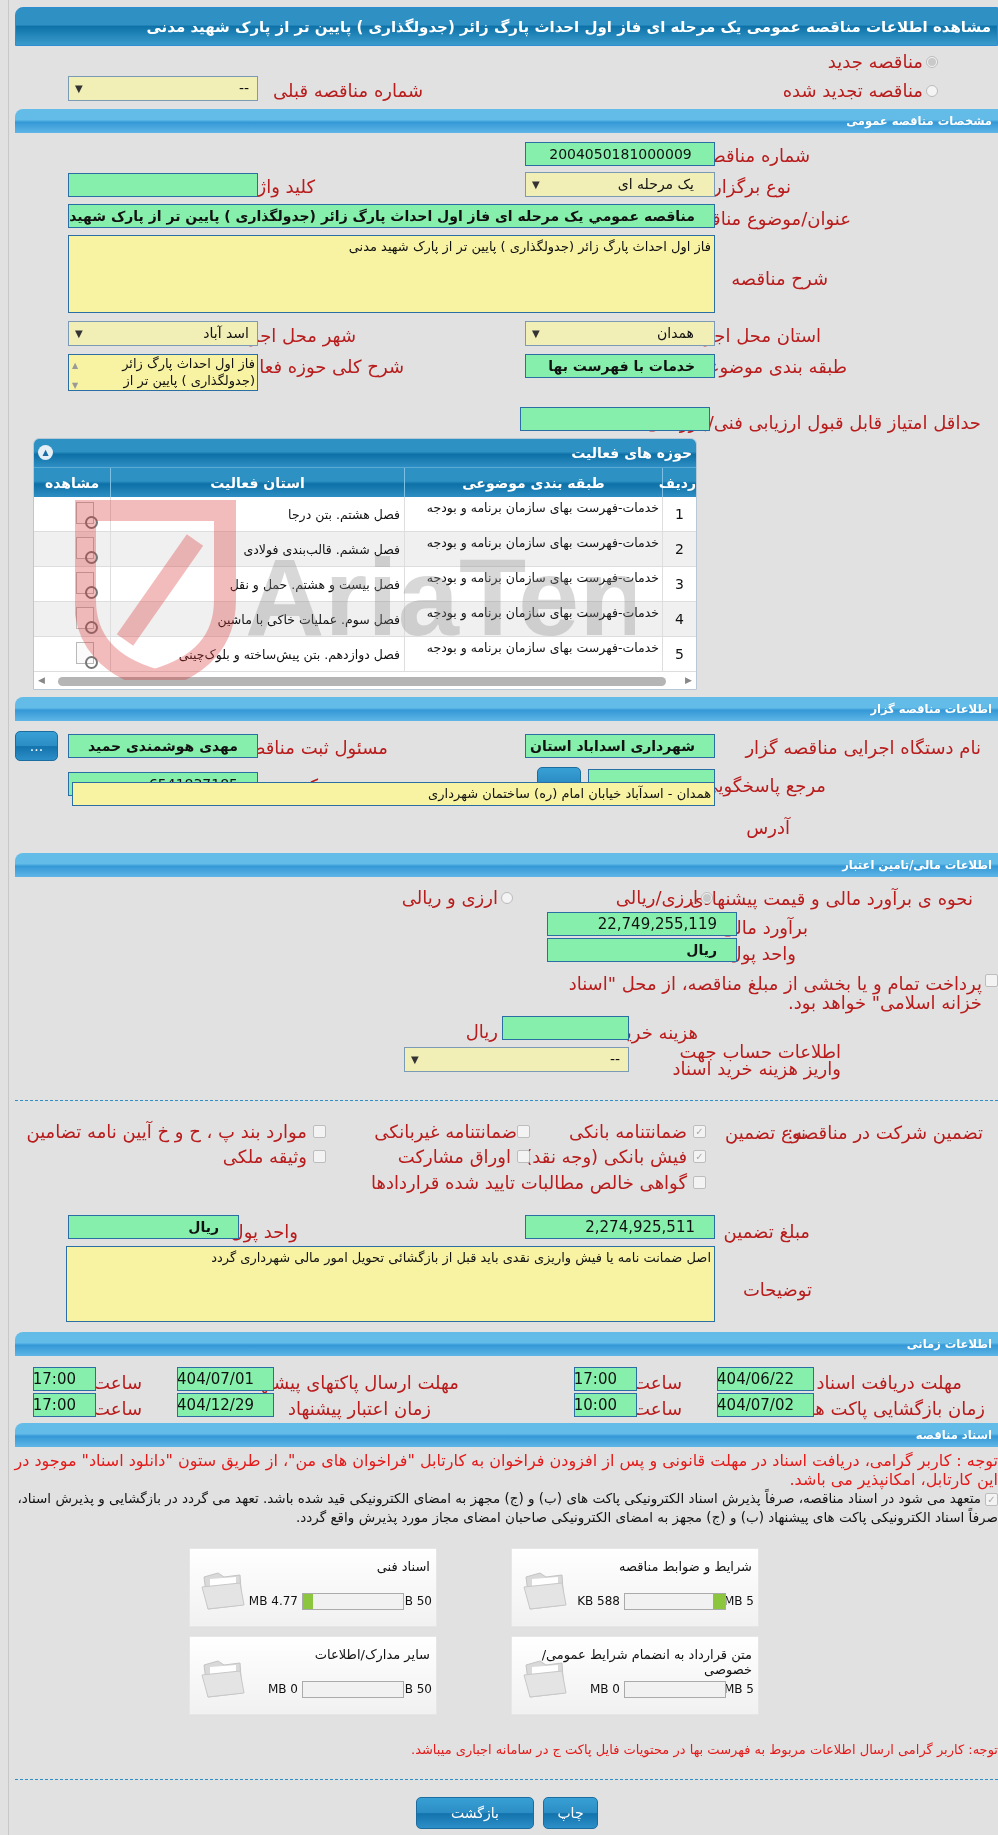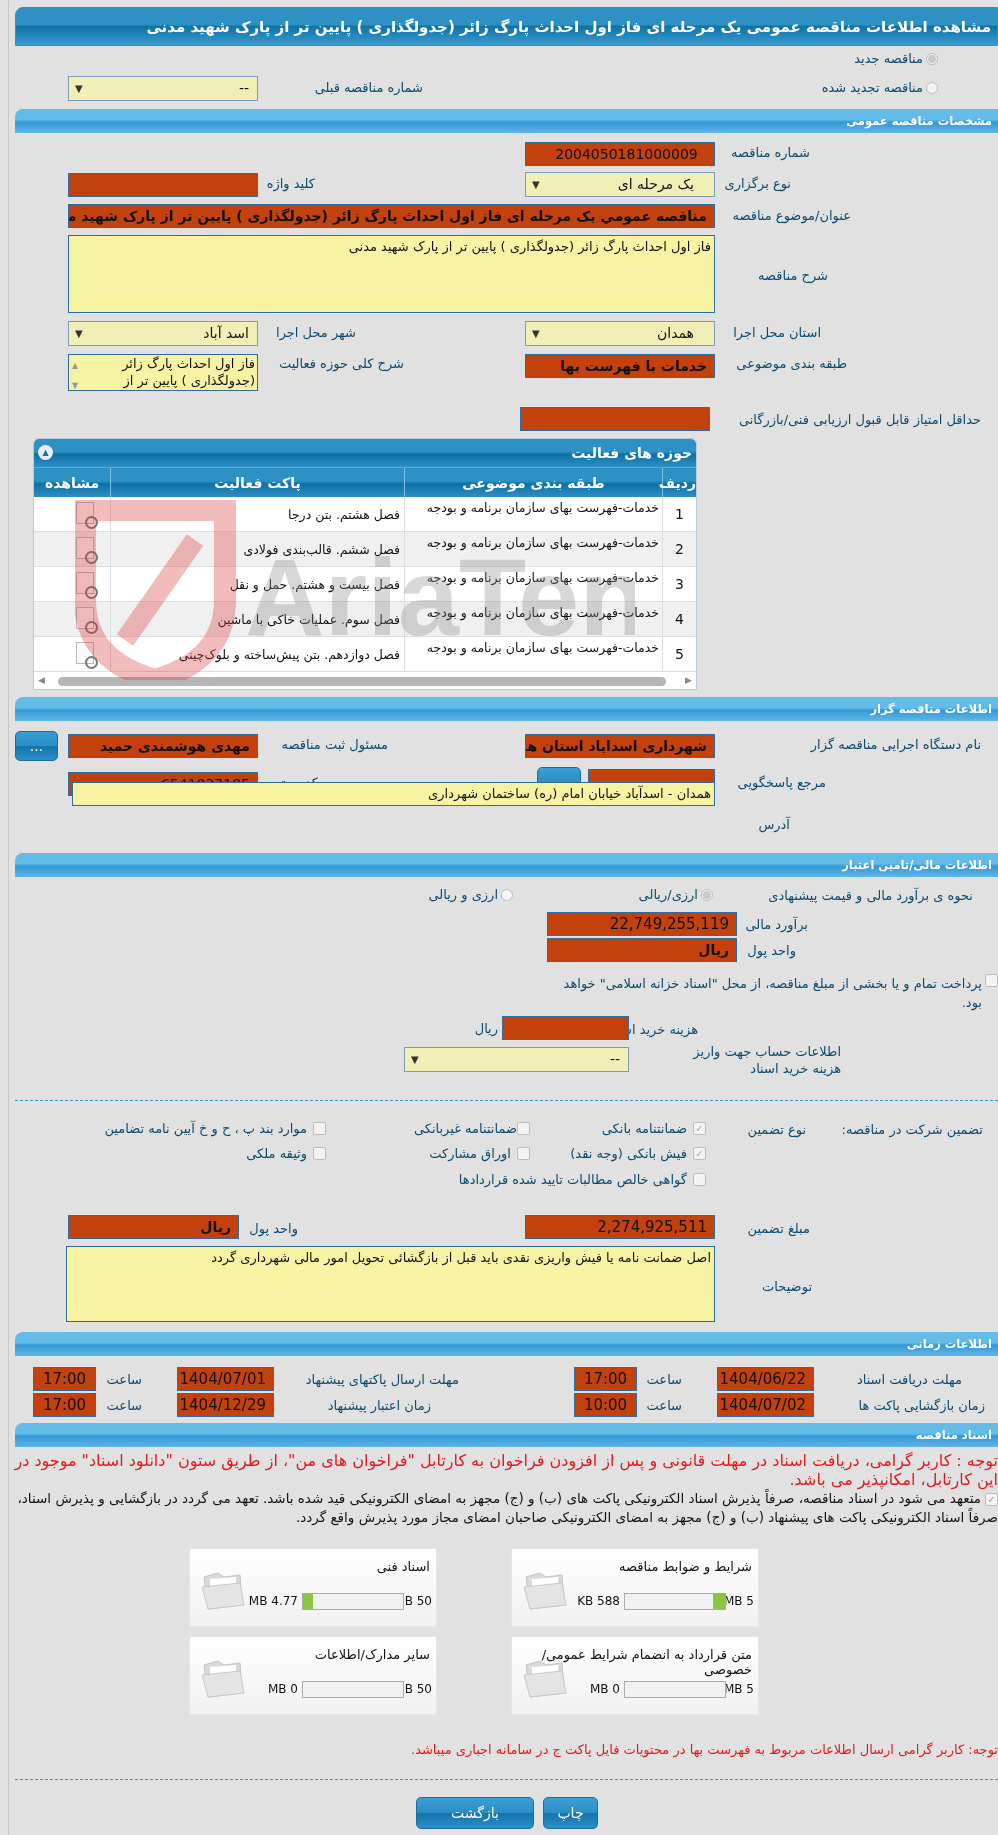--- a/index.html
+++ b/index.html
@@ -2,22 +2,22 @@
 <html><head>
 <meta charset="utf-8">
 <style>
 *{box-sizing:border-box;margin:0;padding:0}
 html,body{width:998px;height:1835px;overflow:hidden}
 body{background:#e1e1e1;font-family:"DejaVu Sans","Liberation Sans",sans-serif;font-size:13px;color:#111;direction:rtl;position:relative}
 .leftline{position:absolute;left:8px;top:0;width:1px;height:1835px;background:#c8c8c8}
 .abs{position:absolute}
 .titlebar{left:15px;top:7px;width:983px;height:39px;border-radius:8px 0 0 0;background:linear-gradient(#2f91c3 0,#2f91c3 45%,#0f73a9 50%,#3a9bcc 100%);border:1px solid #2c8ed0;color:#fff;font-size:15px;font-weight:bold;line-height:38px;padding-right:6px;white-space:nowrap;overflow:hidden}
 .sec{left:15px;width:983px;height:24px;border-radius:8px 0 0 0;background:linear-gradient(#63bbe8 0,#63bbe8 45%,#3498d6 55%,#5fb6e6 100%);color:#fff;font-size:11.5px;font-weight:bold;line-height:24px;padding-right:6px}
-.lbl{font-size:13px;white-space:nowrap;color:#0c4a6e}
-.inp{background:#c2410c;border:1px solid #2a6ea3;height:24px;line-height:22px;padding:0 7px;white-space:nowrap;overflow:hidden;font-size:14px;text-align:right}
+.lbl{font-size:18px;white-space:nowrap;color:#b91c1c}
+.inp{background:#86efac;border:1px solid #2a6ea3;height:24px;line-height:22px;padding:0 19px;white-space:nowrap;overflow:hidden;font-size:14px;text-align:right}
 .sel{background:#f1efb5;border:1px solid #7b9ab5;height:25px;line-height:23px;padding:0 8px;font-size:14px;text-align:right}
 .sel .arr{position:absolute;left:6px;top:0;font-size:10px;color:#333}
 .ta{background:#f7f3a3;border:1px solid #2a6ea3;padding:2px 3px;font-size:13px;line-height:18px;text-align:right;overflow:hidden}
 .bold{font-weight:bold}
 .radio{width:12px;height:12px;border-radius:50%;border:1px solid #bbb;background:#f4f4f4;display:inline-block}
 .radio.on::after{content:"";display:block;width:8px;height:8px;margin:1px;border-radius:50%;background:#c9c9c9}
 .chk{width:13px;height:13px;border:1px solid #bdbdbd;background:#f3f3f3;border-radius:2px;display:inline-block;font-size:10px;line-height:12px;text-align:center;color:#aaa}
 .btnblue{background:linear-gradient(#38a0d5 0,#2b8dc4 50%,#1373ad 52%,#2d8fc8 100%);border:1px solid #1b6c9f;border-radius:5px;color:#fff;text-align:center;font-size:14px}
 .grid{left:33px;top:438px;width:664px;height:252px;background:#fff;border:1px solid #b8c8d6;border-radius:6px 6px 0 0;overflow:hidden}
 .grid-hd{height:28px;background:linear-gradient(#2e91c3 0,#2e91c3 45%,#0d70a6 55%,#2f8fc4 100%);color:#fff;font-weight:bold;font-size:14px;line-height:28px;padding-right:4px;position:relative}
@@ -109,21 +109,21 @@
 <div class="abs inp" style="left:520px;top:407px;width:190px"></div>
 
 <div class="abs grid">
   <div class="grid-hd">
     <span>حوزه های فعالیت</span>
     <span style="position:absolute;left:4px;top:6px;width:15px;height:15px;border-radius:50%;background:#e6eef6;color:#1a6ea4;font-size:8px;line-height:15px;text-align:center">▲</span>
   </div>
   <div class="grid-col">
     <div style="width:34px">ردیف</div>
     <div style="width:258px">طبقه بندی موضوعی</div>
-    <div style="width:294px">پاکت فعالیت</div>
+    <div style="width:294px">استان فعالیت</div>
     <div style="width:76px;border-left:none">مشاهده</div>
   </div>
   <div>
     <div class="row">
       <div class="c1">1</div>
       <div class="c2">خدمات-فهرست بهای سازمان برنامه و بودجه</div>
       <div class="c3">فصل هشتم. بتن درجا</div>
       <div class="c4">
           <span class="docicon"></span>
         </div>

